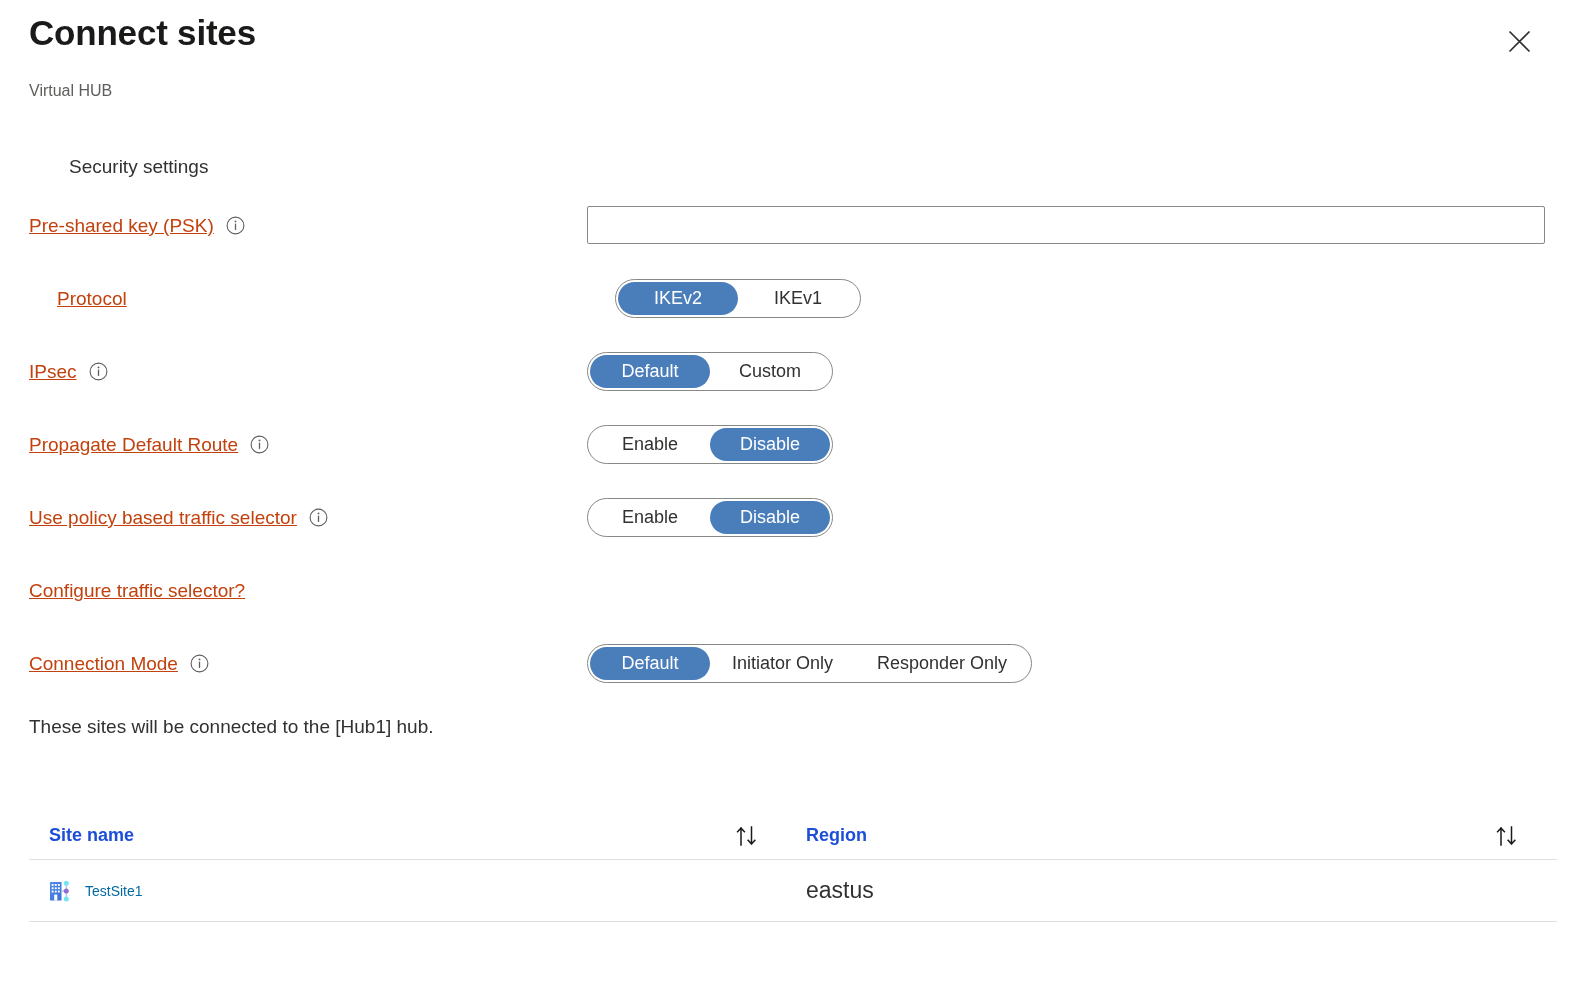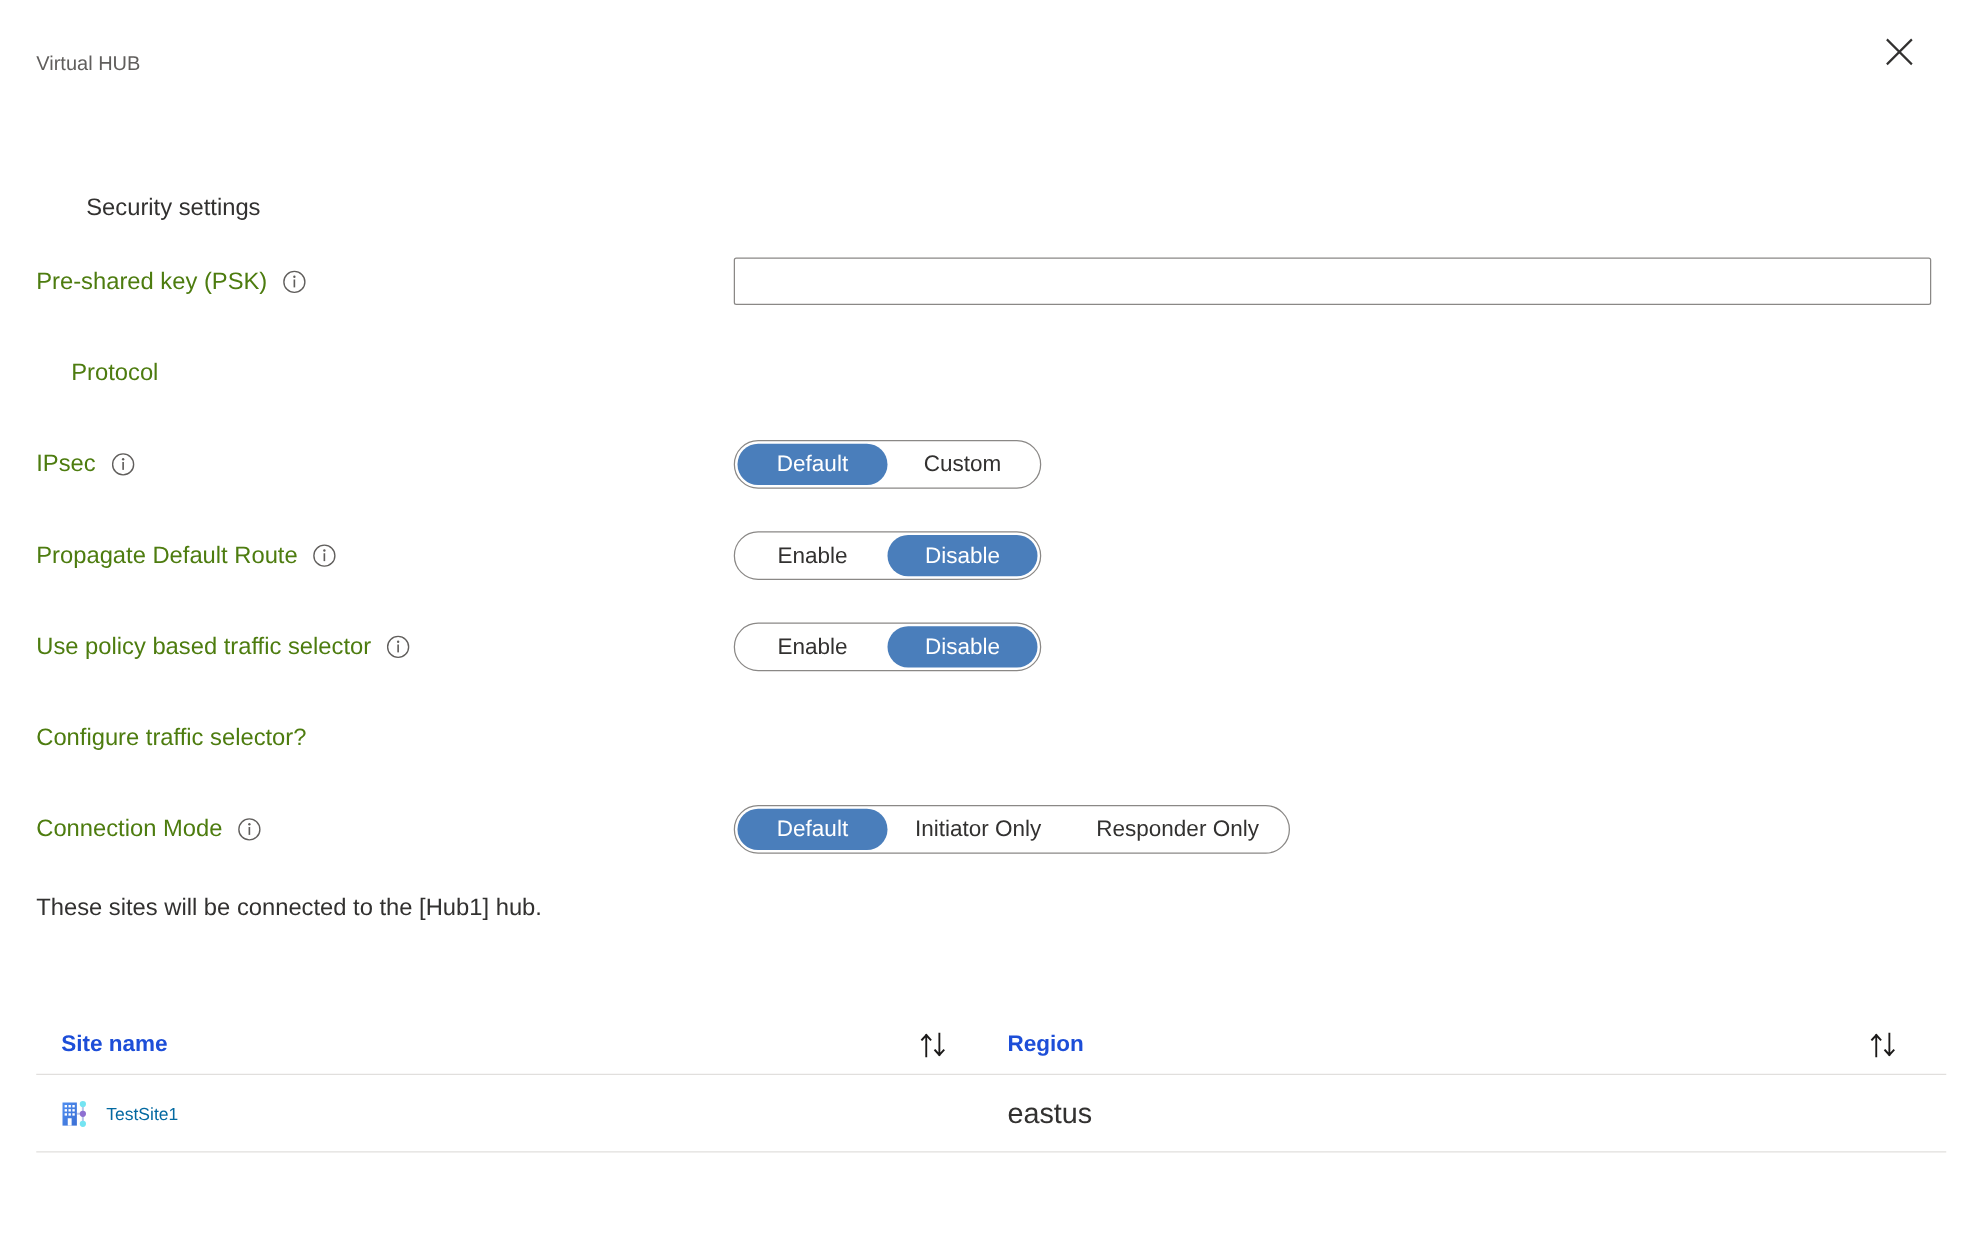--- a/index.html
+++ b/index.html
@@ -65,23 +65,24 @@
     height: 46px;
     display: flex;
     align-items: center;
   }
   .row-label {
     position: absolute;
     left: 29px;
     display: flex;
     align-items: center;
     font-size: 19px;
-    color: #4d7c0f;
+    color: #c2410c;
     white-space: nowrap;
     line-height: 1;
+    text-decoration: underline;
   }
   .info-icon {
     display: inline-flex;
     align-items: center;
     justify-content: center;
     width: 19px;
     height: 19px;
     margin-left: 12px;
     flex: 0 0 auto;
     cursor: pointer;
@@ -211,20 +212,21 @@
     height: 24px;
     margin-right: 12px;
     flex: 0 0 auto;
     display: block;
   }
 </style>
 </head>
 <body>
 
 <div class="header">
+  <h1 class="page-title">Connect sites</h1>
   <div class="page-subtitle">Virtual HUB</div>
 </div>
 
 <button class="close-button" aria-label="Close">
   <span>
     <svg width="23" height="23" viewBox="0 0 23 23">
       <path d="M1.5 1.5 L21.5 21.5 M21.5 1.5 L1.5 21.5" stroke="#323130" stroke-width="1.7" fill="none"></path>
     </svg>
   </span>
 </button>
@@ -245,20 +247,26 @@
       </span>
     </div>
     <div class="row-control">
       <input class="text-input" type="text" placeholder="" style="">
     </div>
   </div>
 
   <div class="form-row" style="top:119px;margin-left:28px;">
     <div class="row-label">
       <span>Protocol</span>
+    </div>
+    <div class="row-control">
+      <div class="seg two" role="radiogroup">
+        <button class="seg-opt selected">IKEv2</button>
+        <button class="seg-opt">IKEv1</button>
+      </div>
     </div>
   </div>
 
   <div class="form-row" style="top:192px;">
     <div class="row-label">
       <span>IPsec</span>
       <span class="info-icon">
         <svg width="19" height="19" viewBox="0 0 19 19">
           <circle cx="9.5" cy="9.5" r="8.4" fill="none" stroke="#605e5c" stroke-width="1.1"></circle>
           <circle cx="9.5" cy="5.4" r="0.95" fill="#605e5c"></circle>

